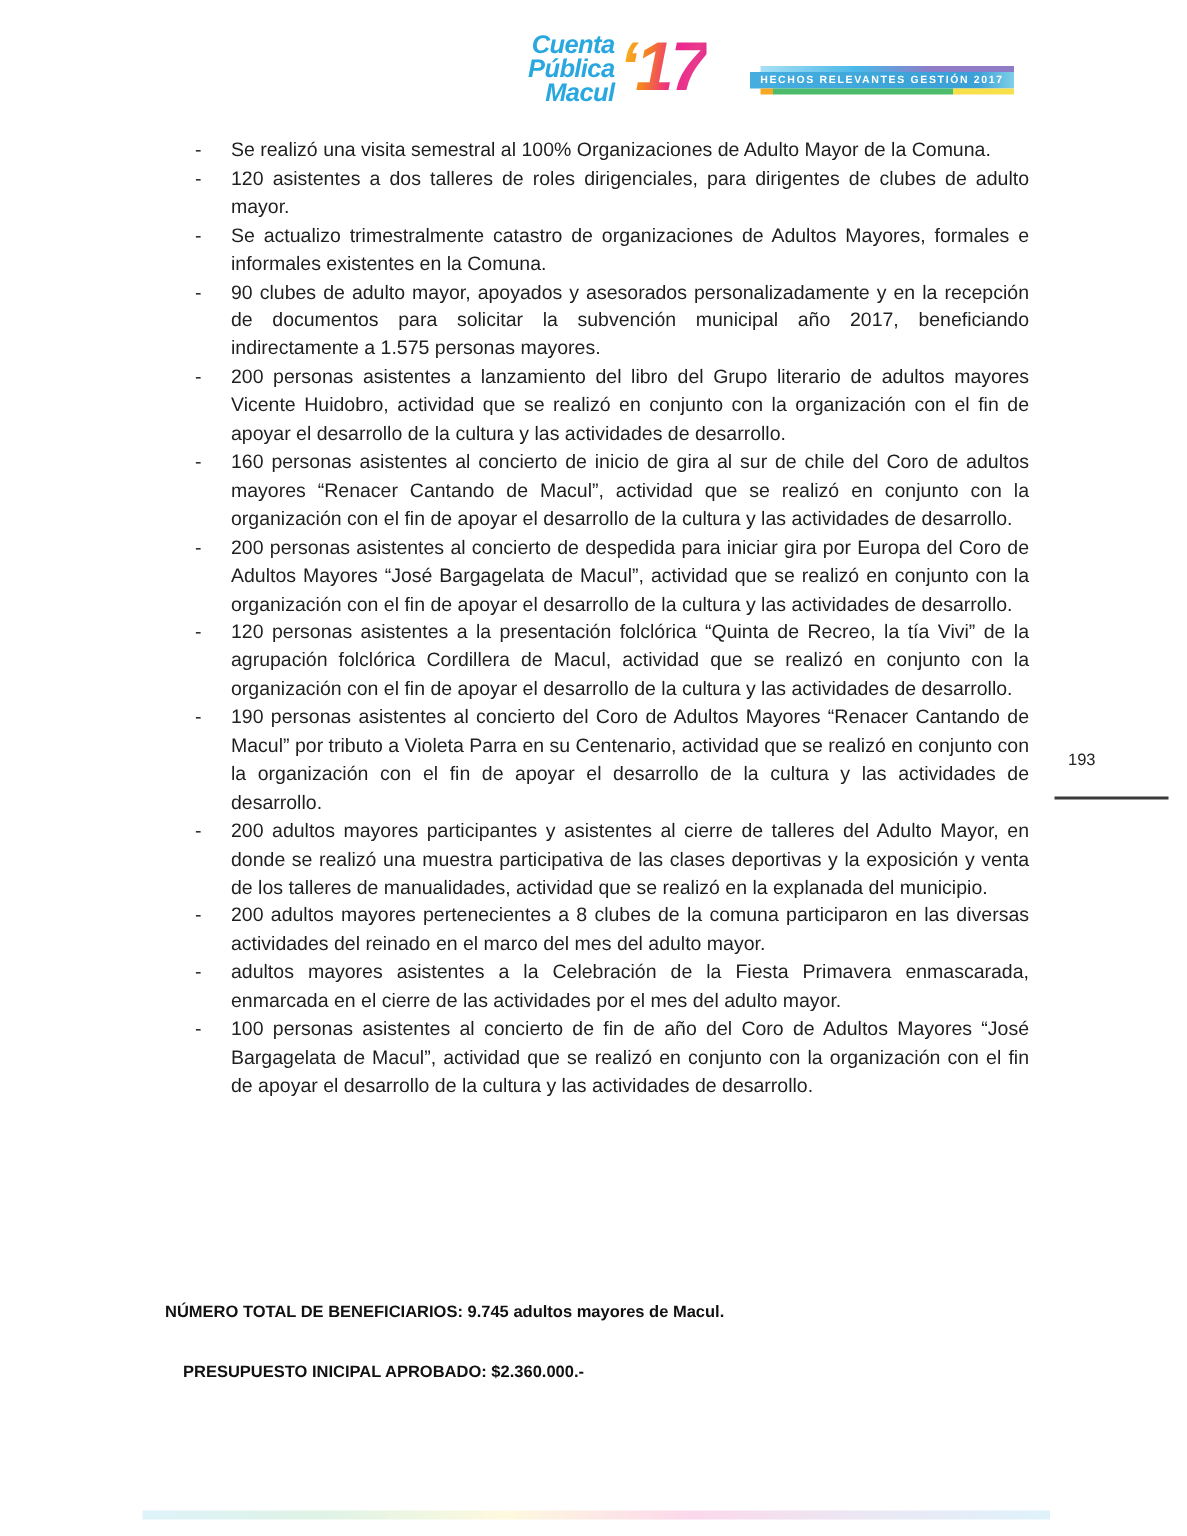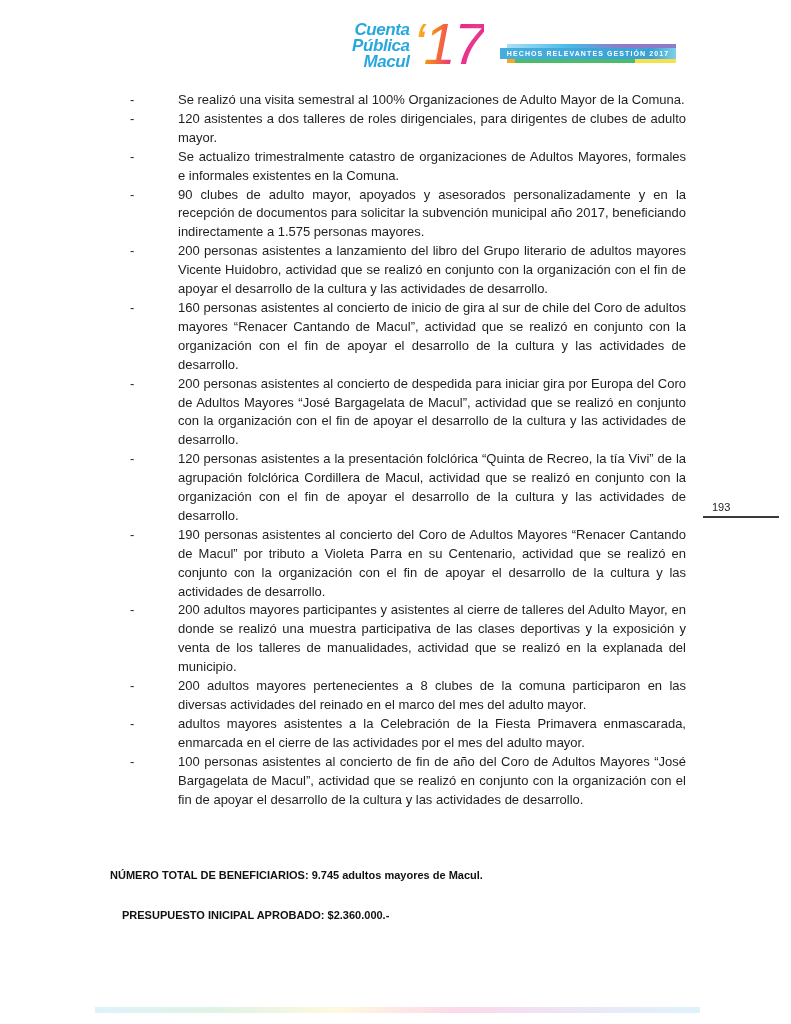--- a/index.html
+++ b/index.html
@@ -25,23 +25,23 @@
     text-align: right;
     color: #29A8E0;
     font-style: italic;
     font-weight: bold;
     font-size: 17px;
     line-height: 16px;
     letter-spacing: -0.4px;
     padding-top: 3px;
   }
   .logo-year {
-    font-size: 58px;
+    font-size: 46px;
     line-height: 50px;
-    font-weight: normal;
+    font-weight: bold;
     font-style: italic;
     margin-left: 3px;
     letter-spacing: -2px;
     background: linear-gradient(100deg, #F9C31F 0%, #F58220 32%, #EC268F 62%, #E93A8C 82%, #D9278A 100%);
     -webkit-background-clip: text;
     background-clip: text;
     -webkit-text-fill-color: transparent;
     color: #F58220;
   }
 
@@ -85,31 +85,30 @@
     width: 556px;
     font-size: 13px;
     line-height: 18.9px;
   }
   .bullet { display: flex; }
   .bullet .marker { flex: 0 0 24px; width: 24px; }
   .bullet .text {
     flex: 1;
     text-align: justify;
     text-align-last: left;
-    margin-left: 24px;
   }
 
   
   .pagenum {
     position: absolute;
     left: 703px;
     top: 497px;
     width: 85px;
     border-bottom: 2px solid #3a3a3a;
-    padding-bottom: 1px;
+    padding-bottom: 16px;
   }
   .pagenum span {
     font-size: 11px;
     margin-left: 9px;
     color: #222222;
   }
 
   
   .total {
     position: absolute;

